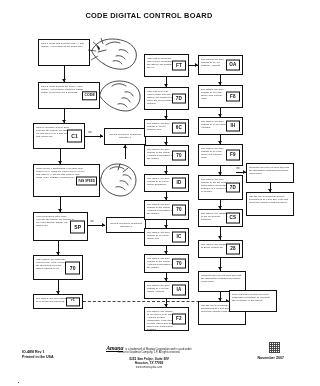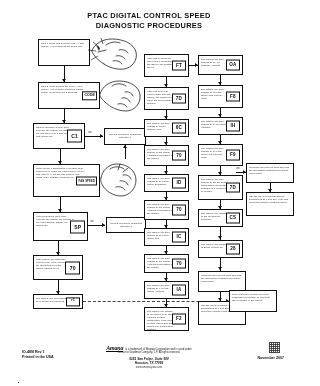--- a/index.html
+++ b/index.html
@@ -139,22 +139,21 @@
     opacity:.75;
   }
   .speck{position:absolute;left:18px;bottom:3px;width:1px;height:1px;background:#555;}
 </style>
 </head>
 <body>
 
 <div class="page">
 
   <div class="title">
-    <span>PTAC DIGITAL CONTROL SPEED</span><br>
-    <span>DIAGNOSTIC PROCEDURES</span>
+    <span>CODE DIGITAL CONTROL BOARD</span><br>
   </div>
 
   <div class="box blur" style="left:38px;top:39px;width:52px;height:27px;">
     <span class="bt">Step 1
 Press and hold the Plus (+) and Minus (-) keys down at the same time.</span>
   </div>
 
   <div class="vline" style="left:64px;top:66px;height:16px;"></div>
   <div class="arrow-d" style="left:62px;top:79px;"></div>
 

